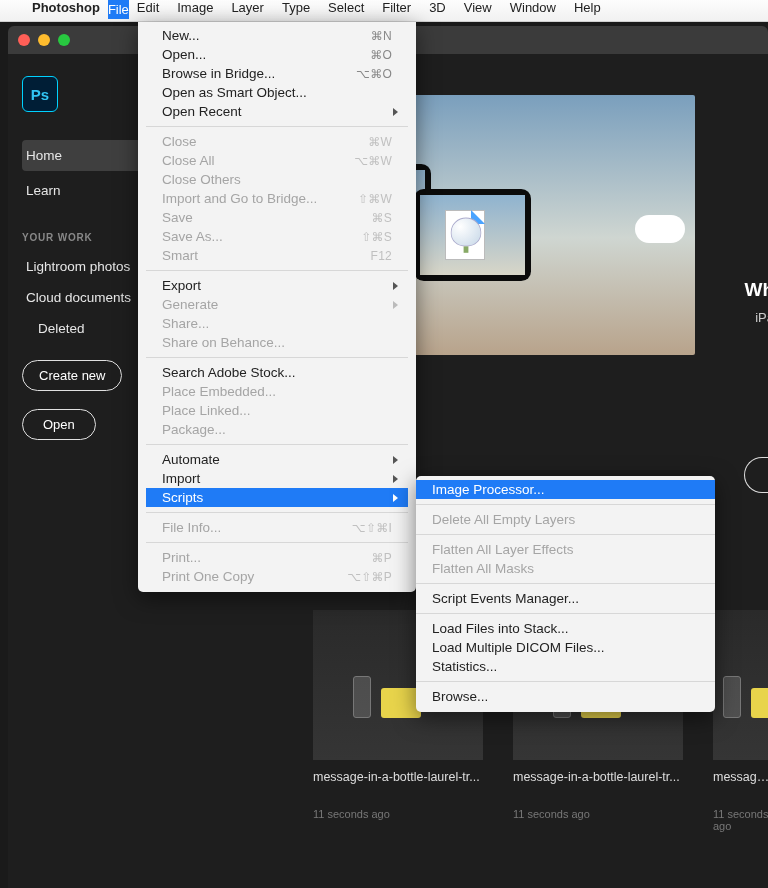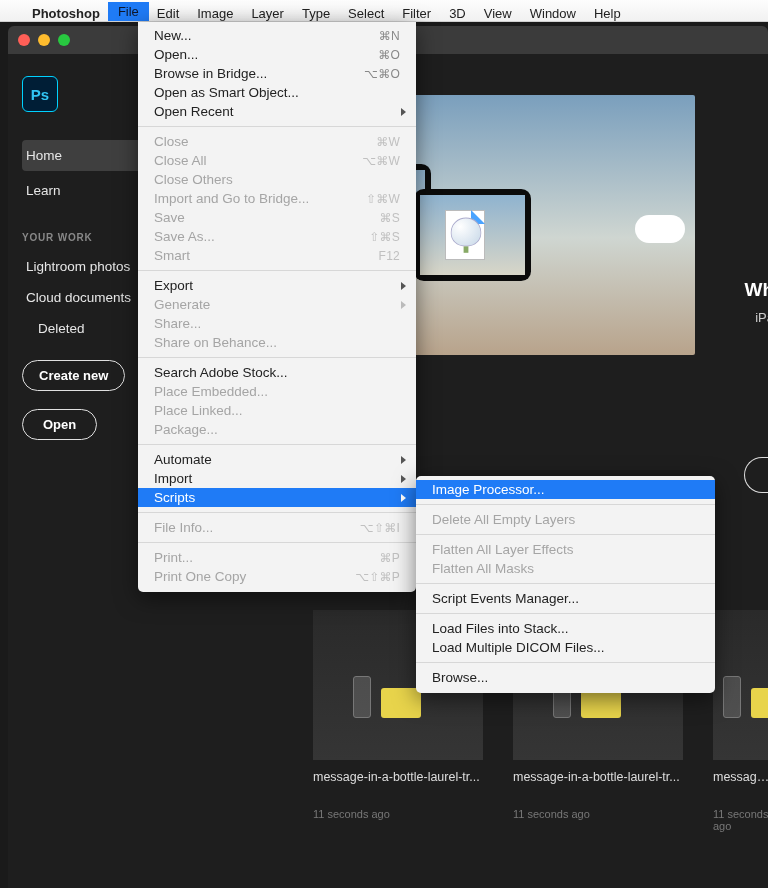--- a/index.html
+++ b/index.html
@@ -1,39 +1,39 @@
 <!DOCTYPE html>
 <html><head>
 <meta charset="utf-8">
 <style>
   * { box-sizing: border-box; margin: 0; padding: 0; font-family: -apple-system, "Helvetica Neue", Arial, sans-serif; }
   body { width: 768px; height: 888px; background: #1a1a1a; overflow: hidden; position: relative; }
 
   
-  .menubar { height: 22px; background: linear-gradient(#fdfdfd,#f1f1f1); display: flex; align-items: flex-end; font-size: 13px; color: #222; padding: 0 10px 0 14px; gap: 18px; border-bottom: 1px solid #d0d0d0; }
+  .menubar { height: 22px; background: linear-gradient(#fdfdfd,#f1f1f1); display: flex; align-items: flex-start; font-size: 13px; color: #222; padding: 0 10px 0 14px; gap: 18px; border-bottom: 1px solid #d0d0d0; }
   .menubar .apple { font-size: 15px; }
   .menubar .item { cursor: default; }
   .menubar .item.bold { font-weight: 600; }
-  .menubar .item.active { background: #1f7bf6; color: #0f172a; padding: 2px 10px; margin: 0 -10px; }
+  .menubar .item.active { background: #1f7bf6; color: #ffffff; padding: 2px 0; margin: 0 -10px; }
 
   
   .appwin { position: absolute; top: 26px; left: 8px; right: 0; bottom: 0; background: #1e1e1e; border-top-left-radius: 6px; border-top-right-radius: 6px; display: flex; flex-direction: column; }
   .titlebar { height: 28px; background: #3b3b3b; border-radius: 6px 6px 0 0; display: flex; align-items: center; padding: 0 10px; gap: 8px; }
   .dot { width: 12px; height: 12px; border-radius: 50%; }
   .dot.red { background: #ff5f57; }
   .dot.yellow { background: #febc2e; }
   .dot.green { background: #28c840; }
 
   .appbody { position: relative; flex: 1; display: flex; background: #1e1e1e; }
   .sidebar { width: 160px; padding: 22px 16px 0 14px; display: flex; flex-direction: column; color: #ddd; gap: 4px; }
   .pslogo { width: 36px; height: 36px; border: 1px solid #00d2ff; border-radius: 6px; background: #001e36; color: #31c5f4; display:flex;align-items:center;justify-content:center; font-weight:700; font-size:15px; margin-bottom: 24px; }
   .snav { font-size: 13.5px; color: #e6e6e6; padding: 8px 4px; border-radius: 4px; cursor: default; }
   .snav.active { background: #3f3f3f; }
   .sect { font-size: 10px; letter-spacing: 0.08em; color: #888; margin-top: 22px; margin-bottom: 6px; font-weight: 600; }
-  .btn { border: 1.5px solid #e0e0e0; border-radius: 18px; padding: 7px 16px; font-size: 13px; color: #fff; background: transparent; width: fit-content; margin-top: 14px; font-weight: bold; }
+  .btn { border: 1.5px solid #e0e0e0; border-radius: 18px; padding: 7px 16px; font-size: 13px; color: #fff; background: transparent; width: fit-content; margin-top: 14px; }
   .btn.open { padding: 7px 20px; }
 
   .main { flex:1; position:relative; padding-top: 60px; }
   .hero { position:absolute; left: 275px; top: 95px; width: 420px; height: 260px; background: linear-gradient(#7a9fbd 0%, #cfd6d1 55%, #b8a38b 100%); border-radius: 2px; }
   .device { position:absolute; background:#111; border-radius:4px; box-shadow: 0 0 0 6px #0b0b0b; }
   .laptop { left: 20px; top: 75px; width: 130px; height: 95px; }
   .tablet { left: 145px; top: 100px; width: 105px; height: 80px; }
   .device::after { content:""; position:absolute; inset:0; background: linear-gradient(#8fb3cf,#d8d6c8); }
   .cloud { position:absolute; background:#fff; border-radius:50%; }
   .balloon { position:absolute; width:38px; height:46px; }
@@ -46,21 +46,21 @@
   .thumbs { position:absolute; left:313px; top:610px; display:flex; gap:30px; }
   .thumb { width:170px; }
   .timg { width:170px; height:150px; background: linear-gradient(#2a2a2a,#353535); position:relative; }
   .tobj { position:absolute; bottom:42px; left:40px; width:80px; height:40px; }
   .tobj .bot { width:18px;height:42px;border:1px solid #777;border-radius:3px;background:rgba(200,200,200,0.2); position:absolute; left:0; bottom:0;}
   .tobj .roll { width:40px;height:30px;background:#e8d44b;position:absolute;left:28px;bottom:0;border-radius:3px; }
   .tlabel { color:#ddd; font-size:12.5px; margin-top:10px; white-space:nowrap; overflow:hidden; text-overflow:ellipsis; }
   .tago { color:#777; font-size:11px; margin-top:24px; }
 
   
-  .menu { position:absolute; top:22px; left:138px; width:278px; background:#f3f3f3; font-size:13.5px; color:#222; padding:4px 0 6px; box-shadow: 0 6px 22px rgba(0,0,0,0.5); z-index:50; border-radius:0 0 5px 5px;}
+  .menu { position:absolute; top:22px; left:138px; width:278px; background:#f3f3f3; font-size:13.5px; color:#222; padding:4px 8px 6px; box-shadow: 0 6px 22px rgba(0,0,0,0.5); z-index:50; border-radius:0 0 5px 5px;}
   .mi { display:flex; align-items:center; justify-content:space-between; padding: 2px 16px; position:relative; }
   .mi.disabled { color:#a5a5a5; }
   .mi .sc { color:#888; font-size:12px; letter-spacing:0.02em; }
   .mi.disabled .sc { color:#c0c0c0; }
   .mi.sub::after { content:""; position:absolute; right:10px; top:50%; transform:translateY(-50%); border-left:5px solid #555; border-top:4px solid transparent; border-bottom:4px solid transparent; }
   .mi.disabled.sub::after { border-left-color:#bbb; }
   .mi.hl { background:#1f7bf6; color:#fff; }
   .mi.hl::after { border-left-color:#fff; }
   .sep { height:1px; background:#d7d7d7; margin:5px 0; }
 
@@ -285,17 +285,20 @@
     <div class="mi">
       <span>Script Events Manager...</span>
     </div>
     <div class="sep"></div>
     <div class="mi">
       <span>Load Files into Stack...</span>
     </div>
     <div class="mi">
       <span>Load Multiple DICOM Files...</span>
     </div>
+    <div class="mi">
+      <span>Statistics...</span>
+    </div>
     <div class="sep"></div>
     <div class="mi">
       <span>Browse...</span>
     </div>
   </div>
 
 </body></html>

